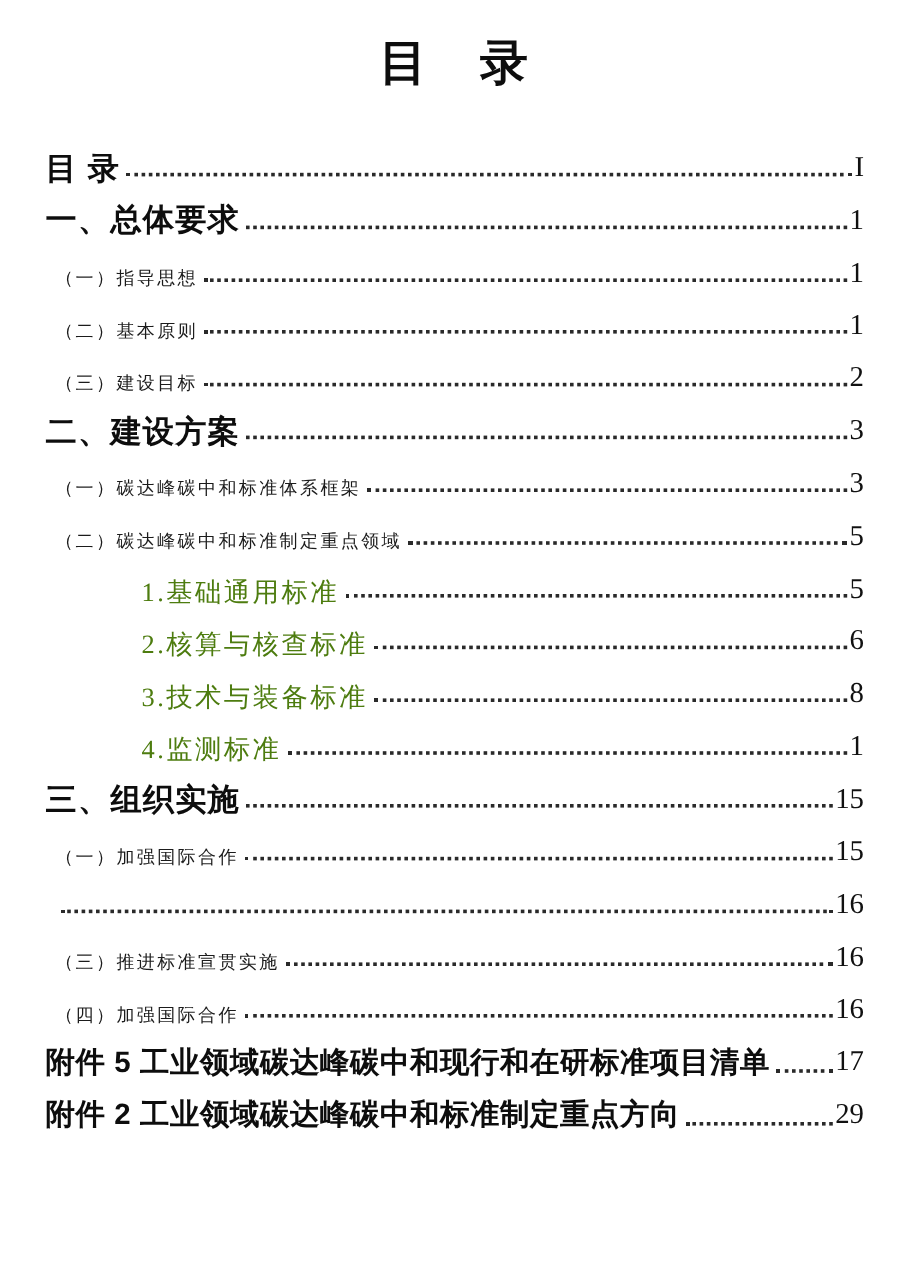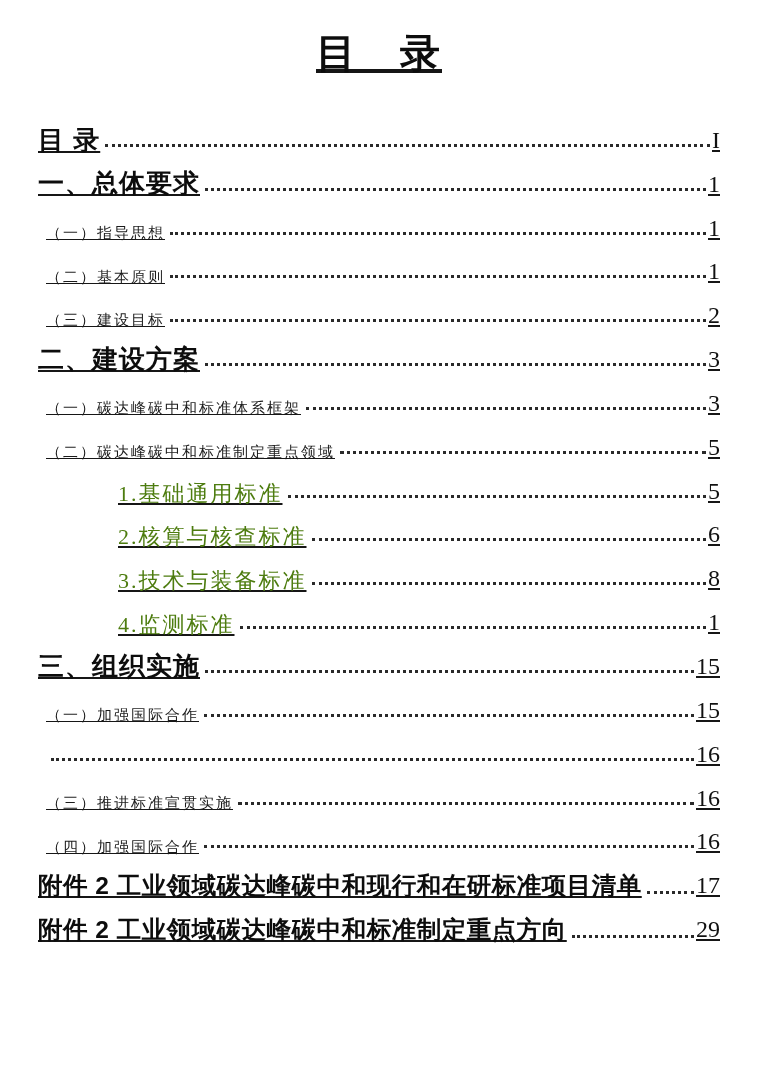--- a/index.html
+++ b/index.html
@@ -10,21 +10,20 @@
     position: relative;
     overflow: hidden;
     font-family: "Liberation Serif", serif;
     color: #161616;
   }
   .page {
     width: 100%;
     height: 100%;
     padding: 24px 40px 0 38px;
     position: relative;
-    text-decoration: underline;
   }
   .doc-title {
     text-align: center;
     font-family: "Liberation Sans", sans-serif;
     font-weight: 700;
     font-size: 40px;
     line-height: 58px;
     letter-spacing: 2px;
     color: #0d0d0d;
     margin-bottom: 28px;
@@ -190,21 +189,21 @@
     <span class="toc-label">（三）推进标准宣贯实施</span>
     <span class="toc-leader"></span>
     <span class="toc-page">16</span>
   </div>
       <div class="toc-row level-1 section">
     <span class="toc-label">（四）加强国际合作</span>
     <span class="toc-leader"></span>
     <span class="toc-page">16</span>
   </div>
       <div class="toc-row level-0 appendix">
-    <span class="toc-label">附件 2  工业领域碳达峰碳中和现行和在研标准项目清单</span>
+    <span class="toc-label">附件 5  工业领域碳达峰碳中和现行和在研标准项目清单</span>
     <span class="toc-leader"></span>
     <span class="toc-page">17</span>
   </div>
       <div class="toc-row level-0 appendix">
     <span class="toc-label">附件 2  工业领域碳达峰碳中和标准制定重点方向</span>
     <span class="toc-leader"></span>
     <span class="toc-page">29</span>
   </div>
     </div>
 

